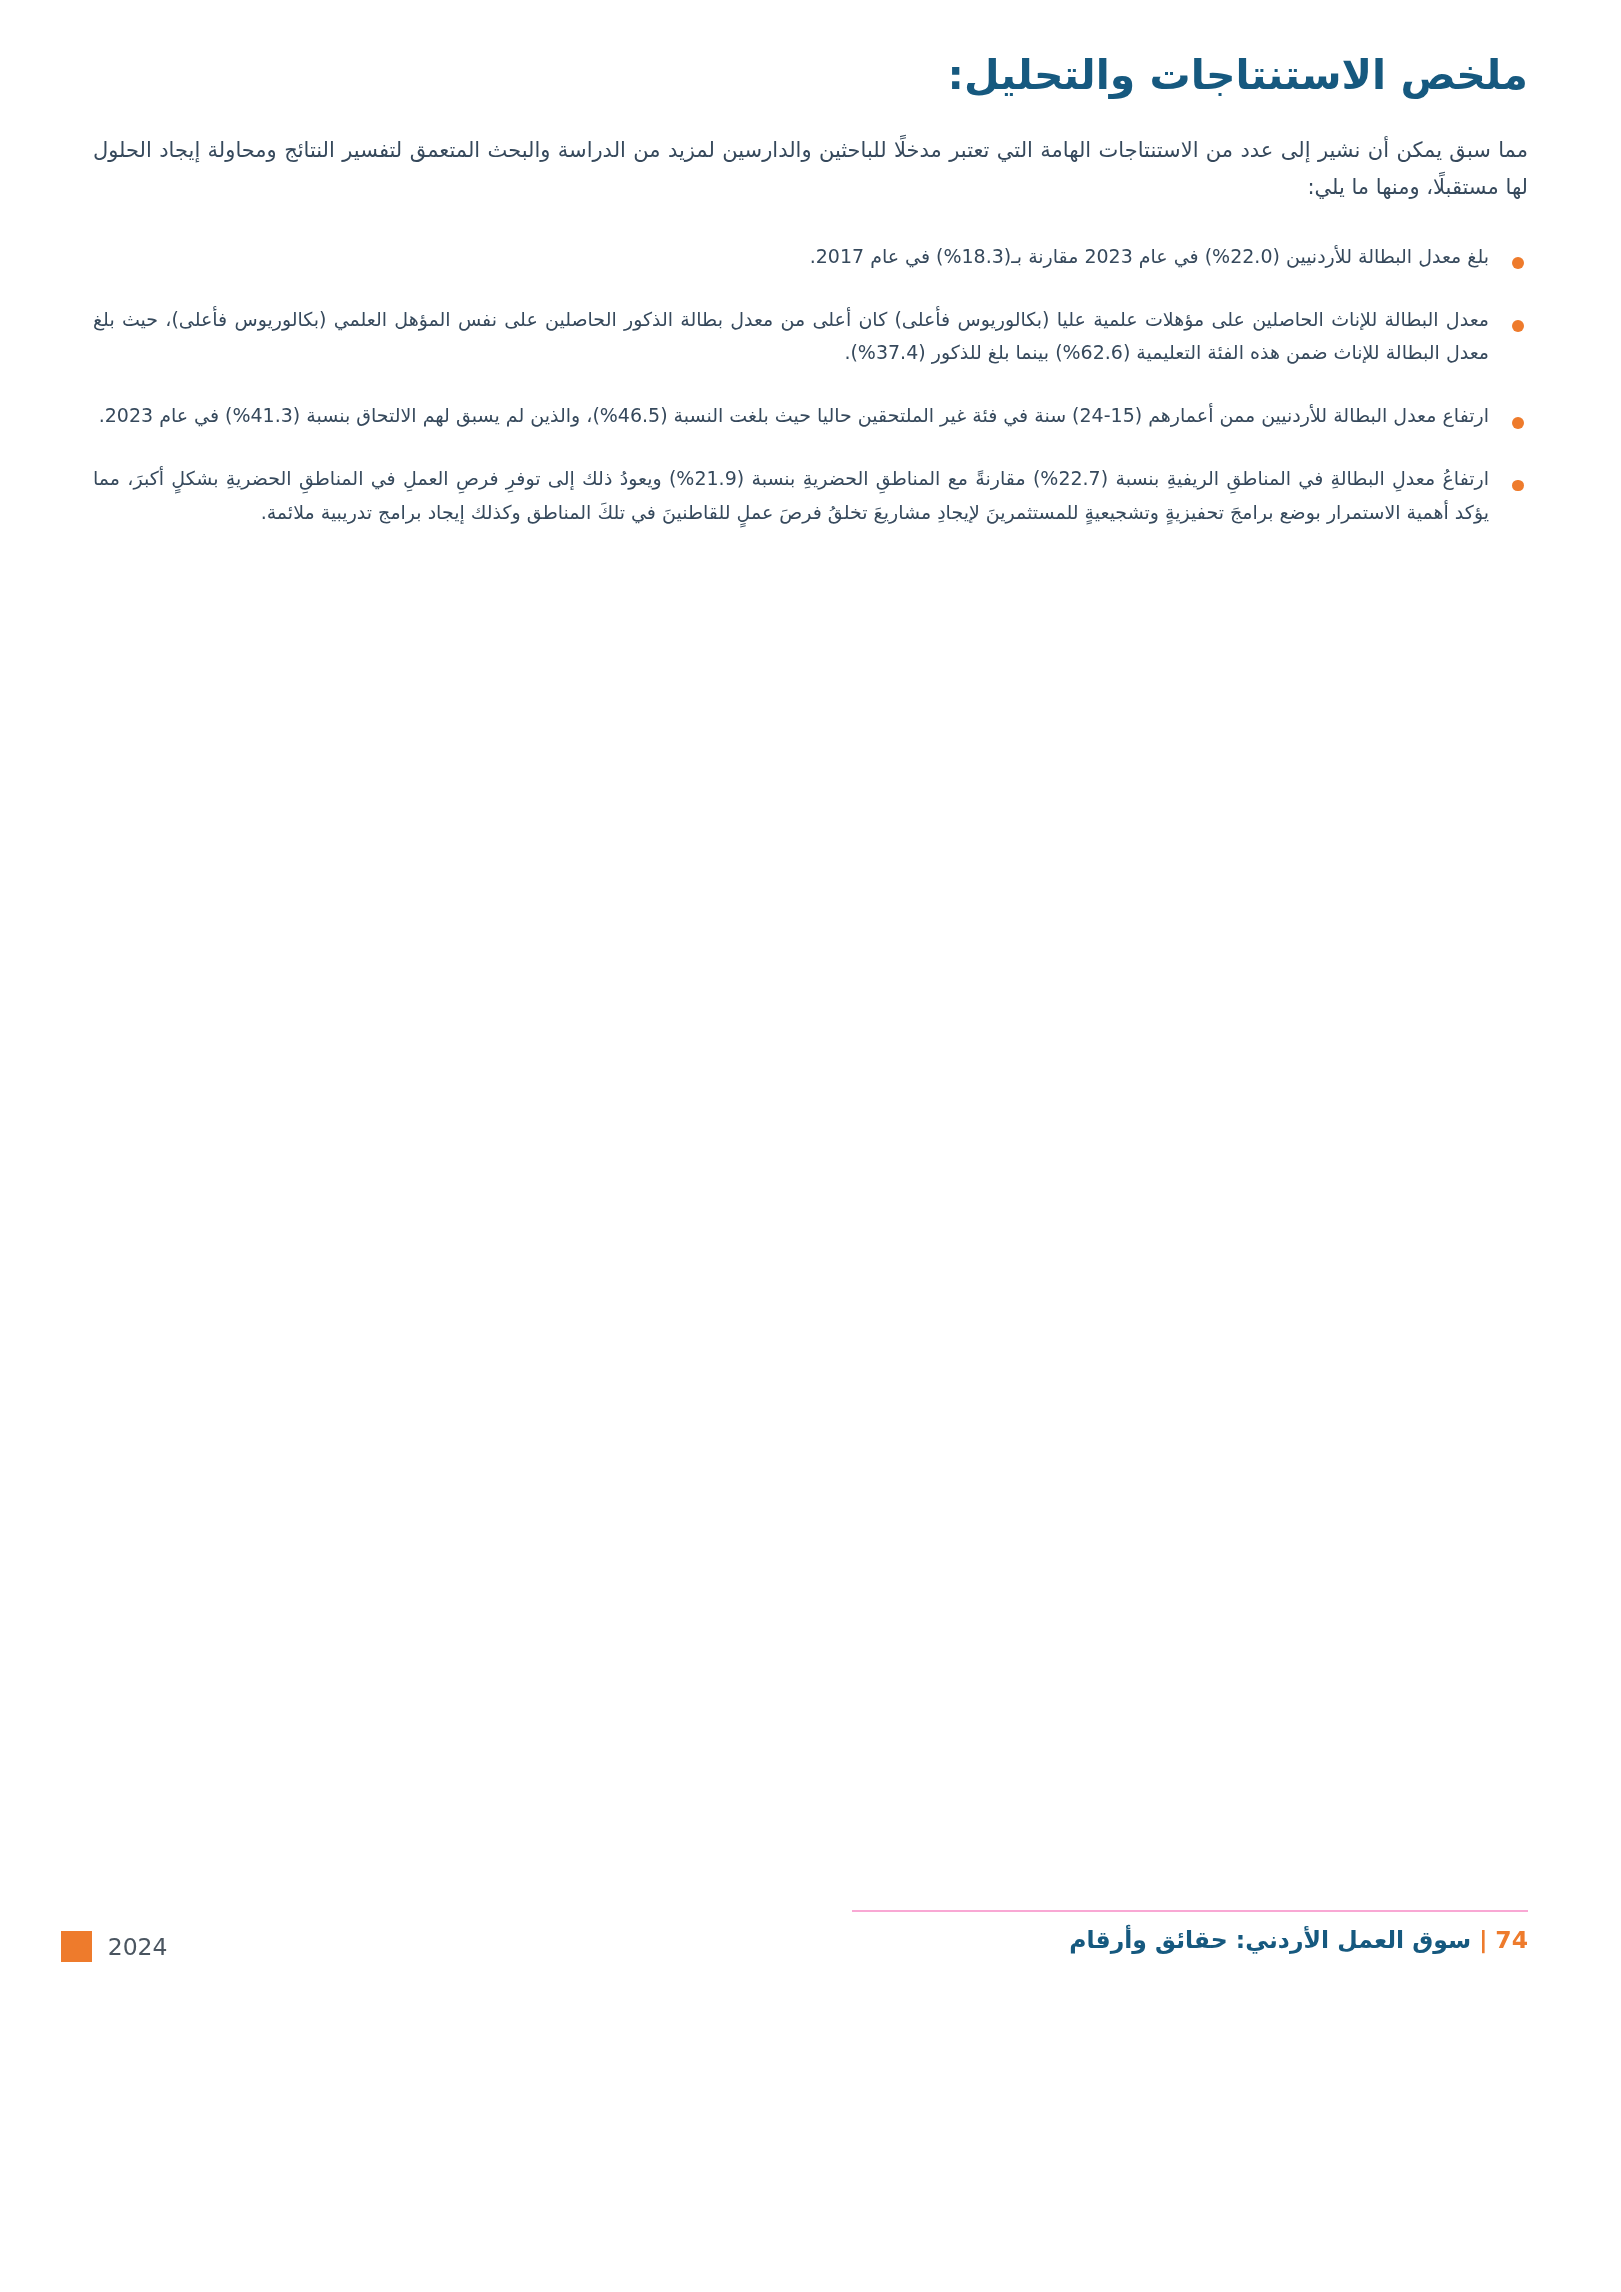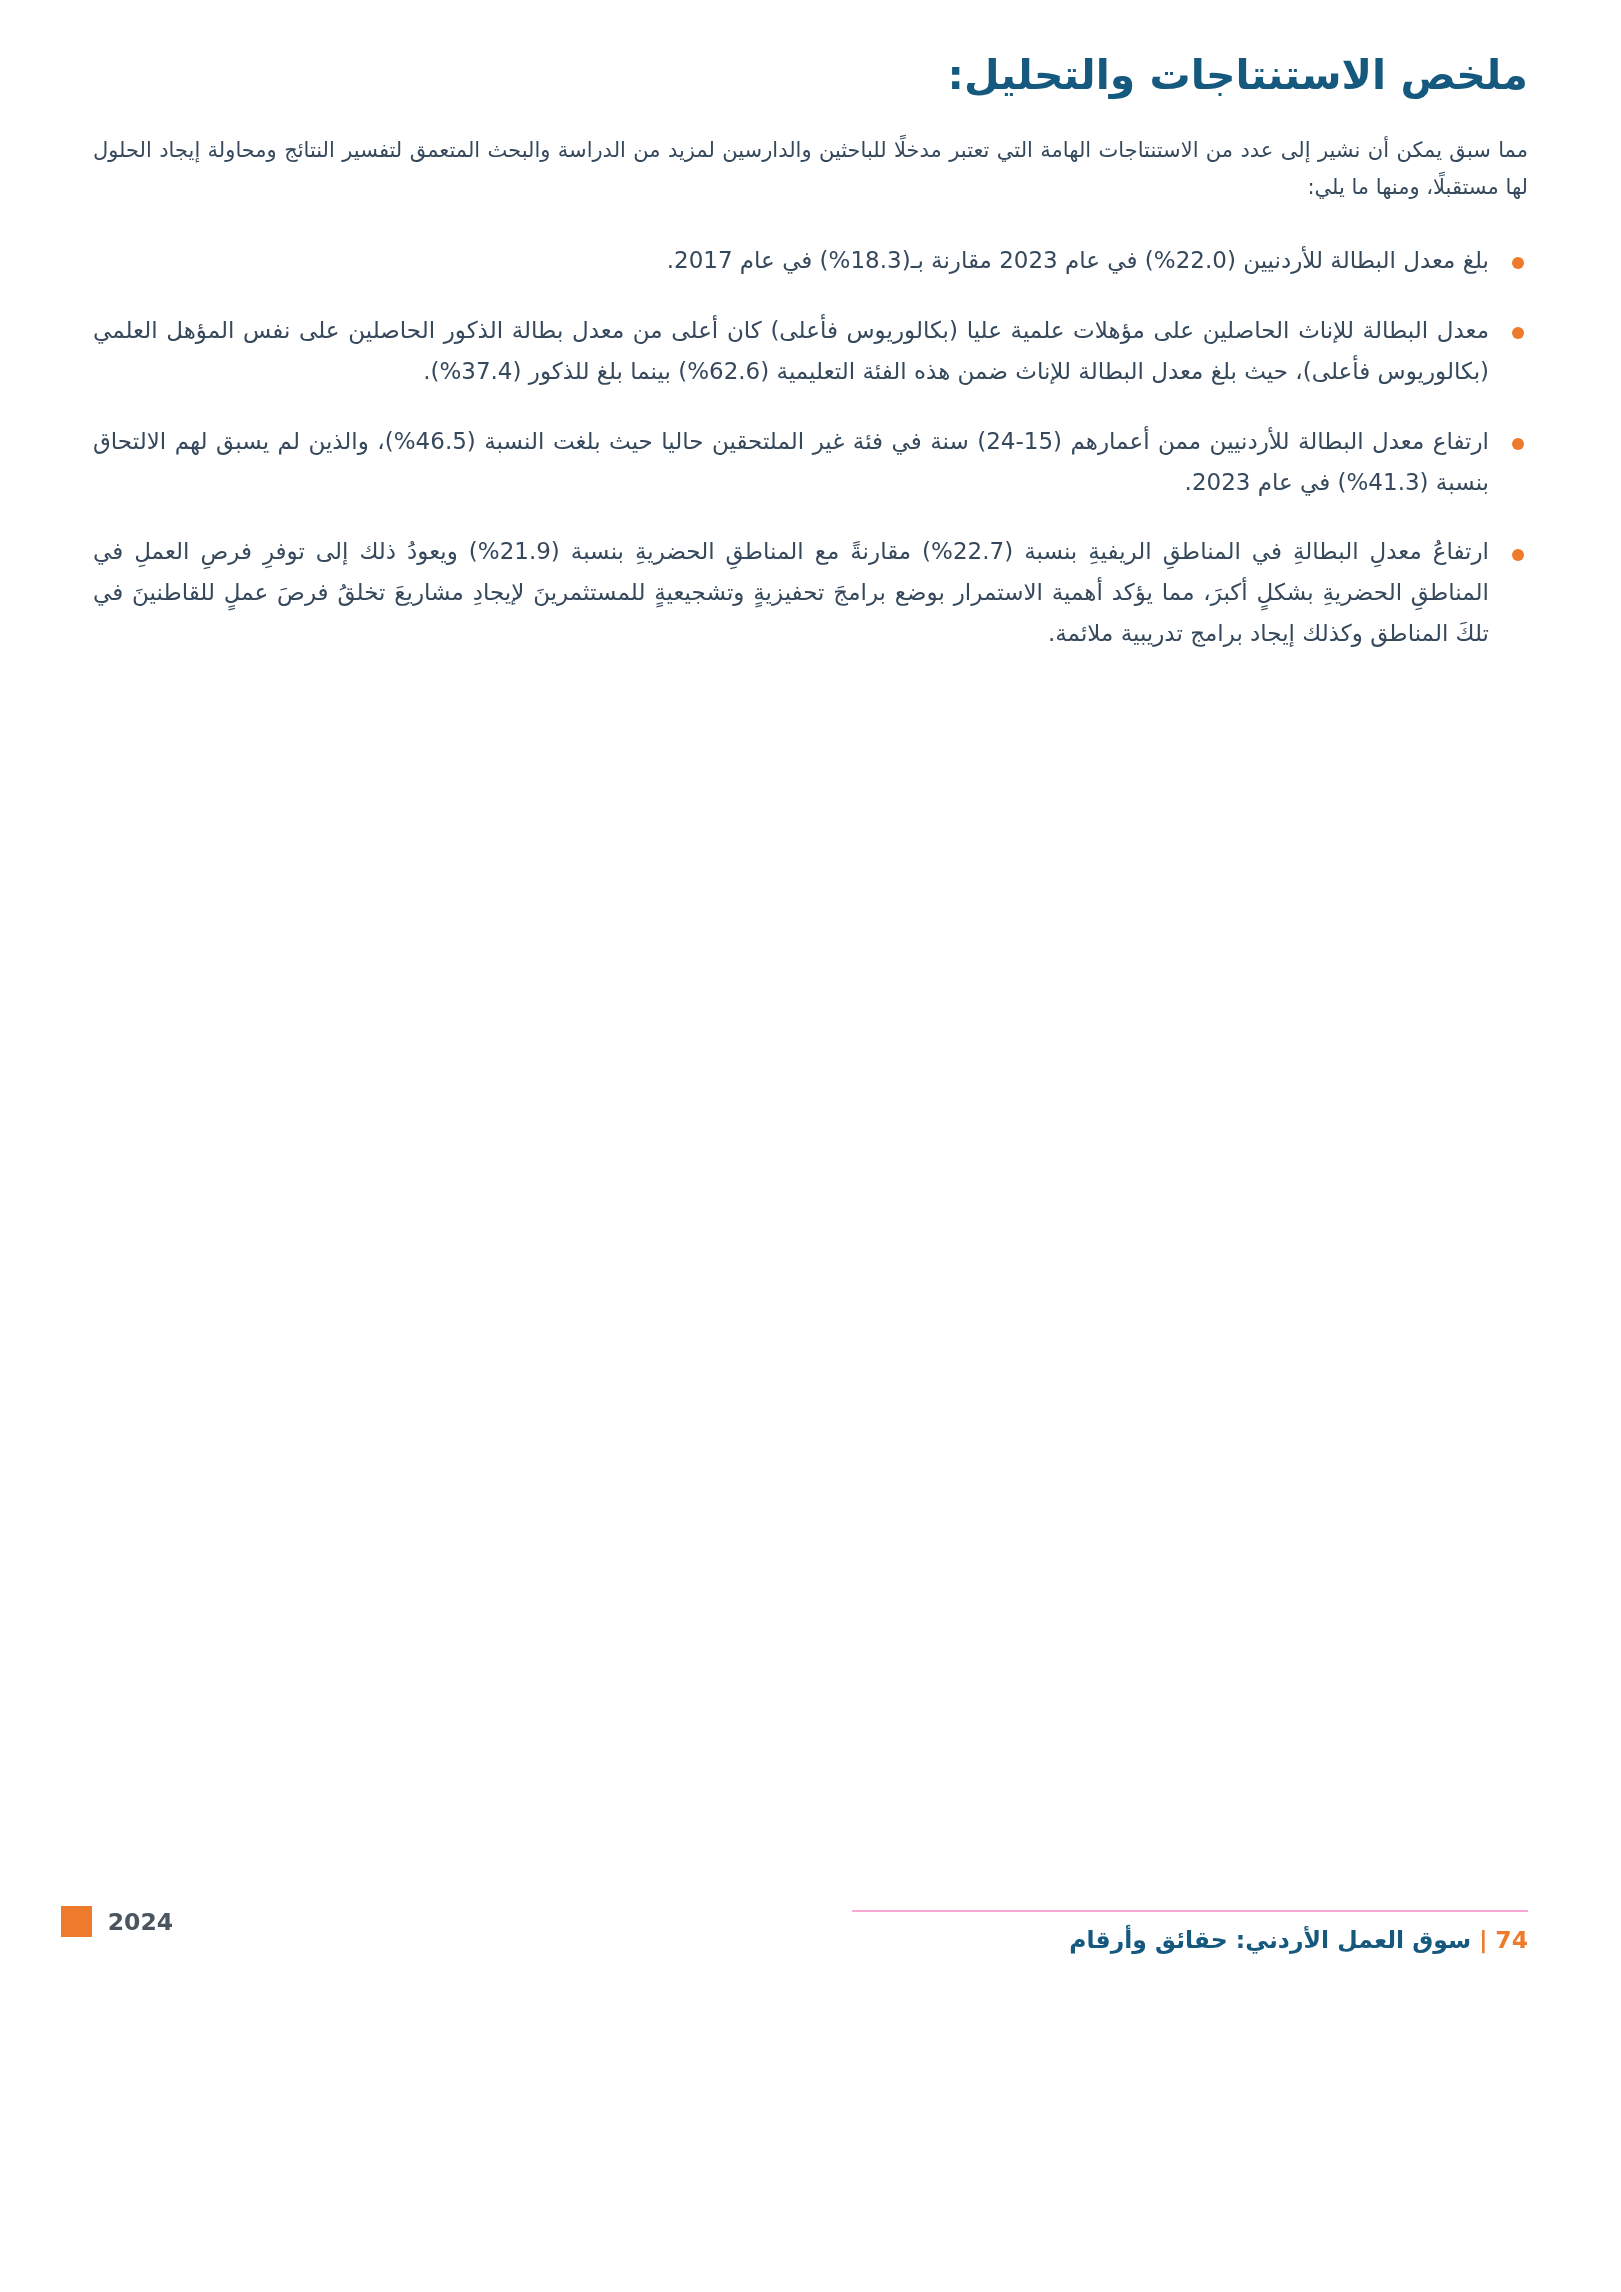--- a/index.html
+++ b/index.html
@@ -49,45 +49,44 @@
     list-style: none;
     margin-top: 33px;
     padding: 0;
   }
 
   ul.bullets li {
     position: relative;
     padding-right: 39px;
     margin-bottom: 29px;
     color: #36495c;
-    font-size: 23px;
+    font-size: 19px;
     line-height: 1.78;
     text-align: justify;
     text-justify: inter-word;
   }
 
   ul.bullets li .dot {
     position: absolute;
     right: 3.9px;
     top: 17.6px;
     width: 11.8px;
     height: 11.8px;
     border-radius: 50%;
     background: #ee7b2c;
   }
 
   .footer-left {
     position: absolute;
     left: 61px;
-    bottom: 56px;
+    bottom: 31px;
     display: flex;
     align-items: center;
     gap: 15.7px;
     direction: ltr;
-    font-weight: bold;
   }
 
   .footer-left .sq {
     display: inline-block;
     width: 31px;
     height: 31px;
     background: #ee7b2c;
   }
 
   .footer-left .year {

